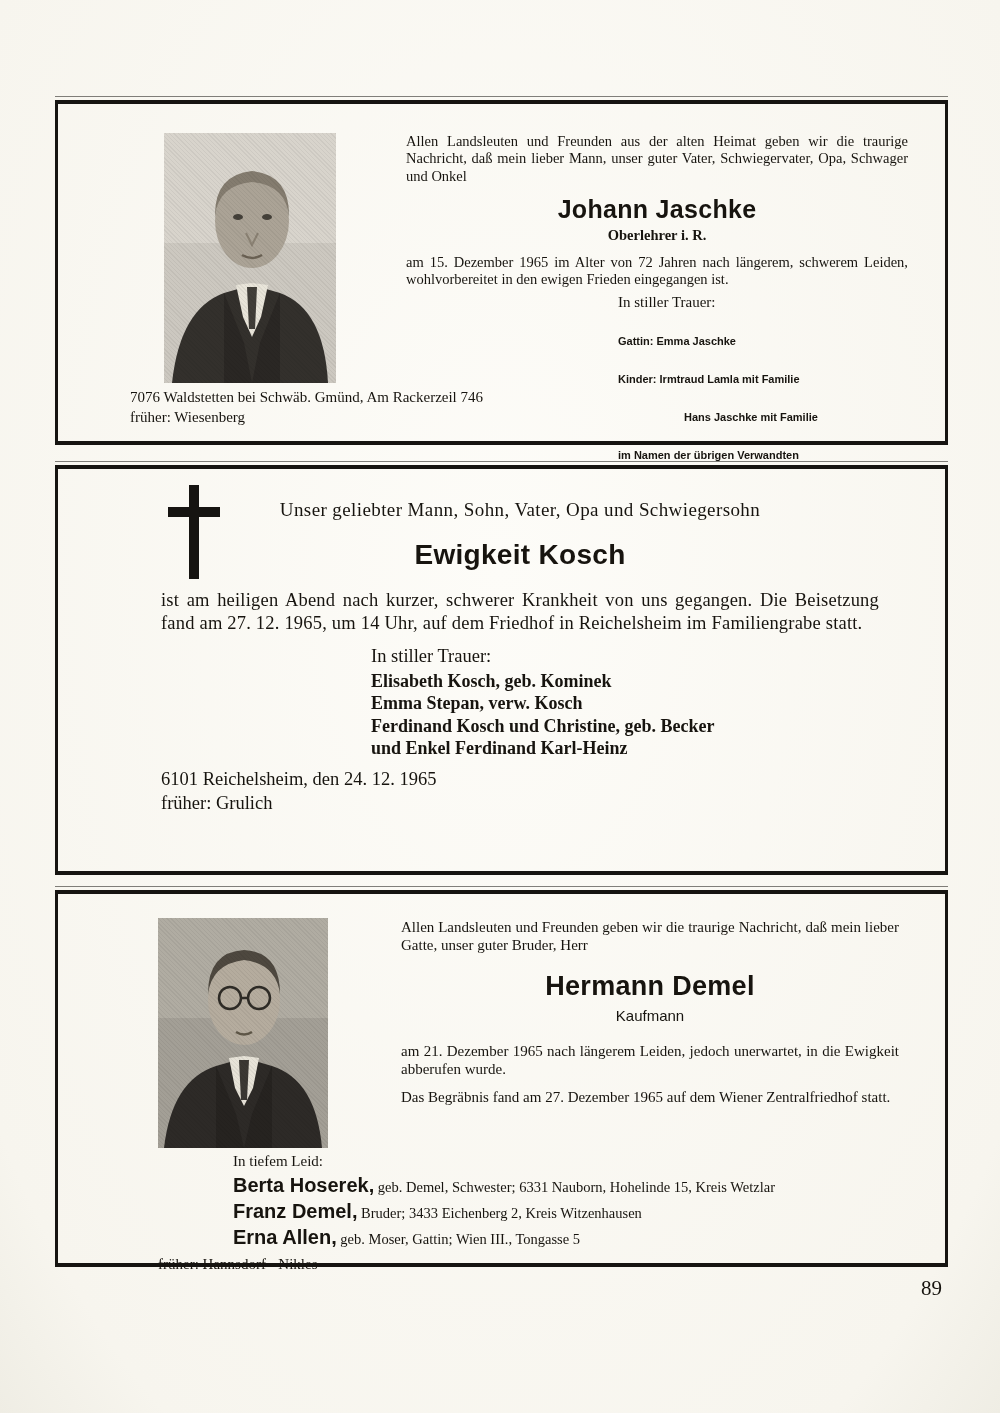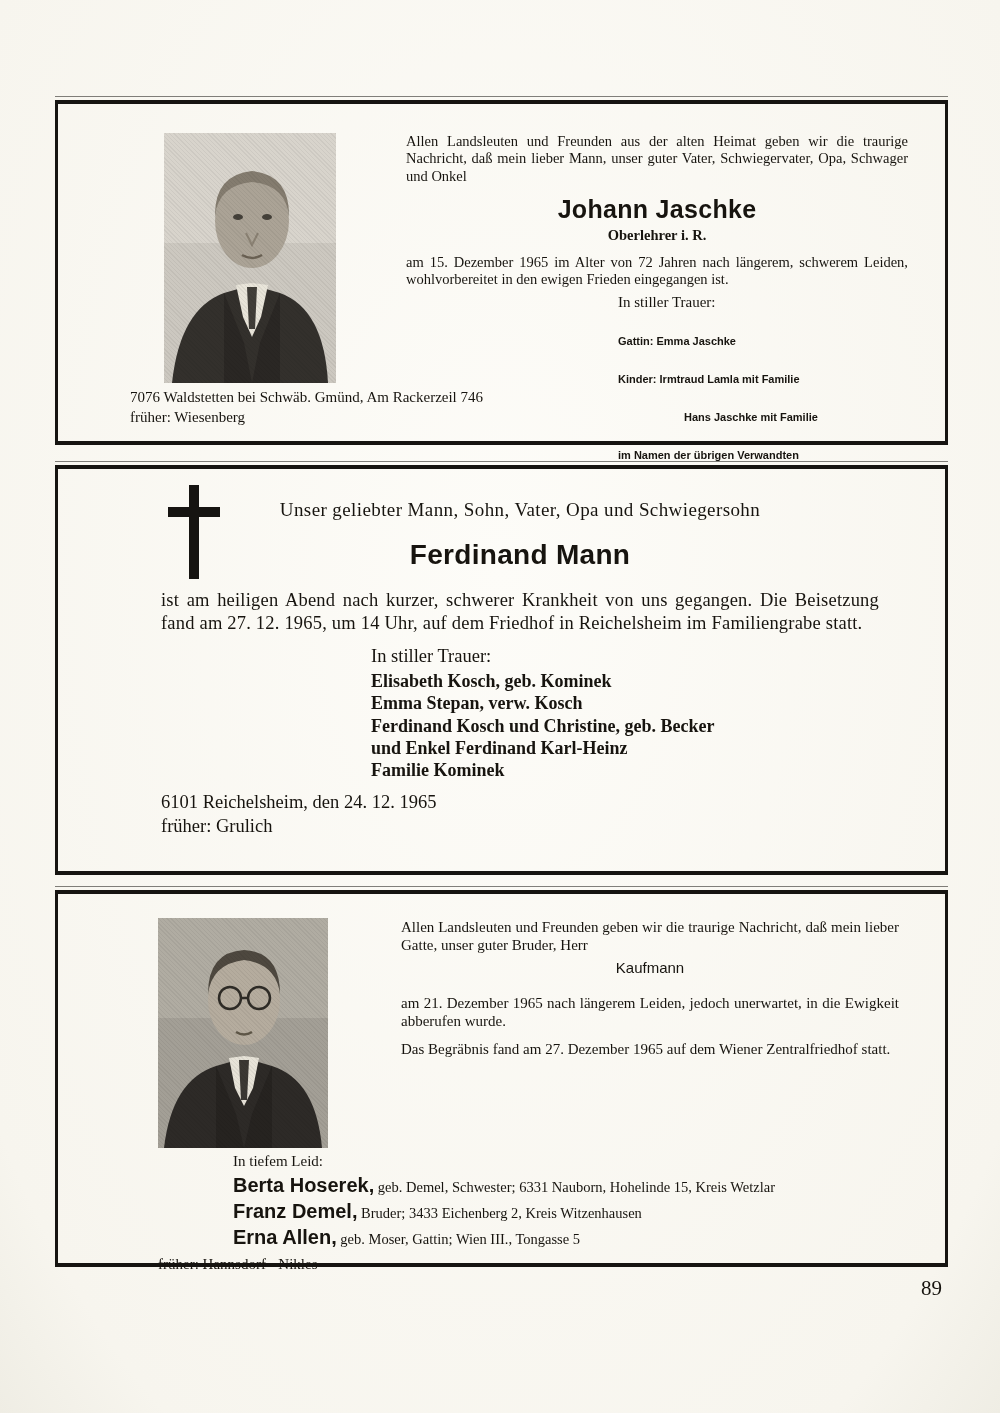--- a/index.html
+++ b/index.html
@@ -126,29 +126,28 @@
 
   <section class="notice notice-2">
     <div class="n2-inner">
       <div class="n2-cross">
         <svg width="52" height="94">
           <rect x="21" y="0" width="10" height="94" fill="#161411"></rect>
           <rect x="0" y="22" width="52" height="10" fill="#161411"></rect>
         </svg>
       </div>
       <p class="n2-intro">Unser geliebter Mann, Sohn, Vater, Opa und Schwiegersohn</p>
-      <h2 class="n2-name">Ferdinand Mann</h2>
+      <h2 class="n2-name">Ewigkeit Kosch</h2>
       <p class="n2-body just">ist am heiligen Abend nach kurzer, schwerer Krankheit von uns gegangen. Die Beisetzung fand am 27. 12. 1965, um 14 Uhr, auf dem Friedhof in Reichelsheim im Familiengrabe statt.</p>
       <div class="n2-mourning">
         <div class="n2-mlabel">In stiller Trauer:</div>
         <div class="n2-m">Elisabeth Kosch, geb. Kominek</div>
         <div class="n2-m">Emma Stepan, verw. Kosch</div>
         <div class="n2-m">Ferdinand Kosch und Christine, geb. Becker</div>
         <div class="n2-m">und Enkel Ferdinand Karl-Heinz</div>
-        <div class="n2-m">Familie Kominek</div>
       </div>
       <div class="n2-address">
         <div>6101 Reichelsheim, den 24. 12. 1965</div>
         <div>früher: Grulich</div>
       </div>
     </div>
   </section>
 
   <section class="notice notice-3">
     <div class="n3-row">
@@ -164,20 +163,21 @@
           <path d="M78 114 Q86 119 94 114" stroke="#5f5748" stroke-width="2.5" fill="none"></path>
           <path d="M6 230 Q14 162 58 148 L86 140 L114 148 Q158 162 164 230 Z" fill="#2d2a27"></path>
           <path d="M71 140 L86 138 L101 140 L95 170 L86 188 L77 170 Z" fill="#e7e3d8"></path>
           <path d="M81 142 L91 142 L89 182 L83 182 Z" fill="#3b3833"></path>
           <path d="M58 148 L78 196 L86 230 L58 230 Z" fill="#262320"></path>
           <path d="M114 148 L94 196 L86 230 L114 230 Z" fill="#262320"></path>
         </svg>
       </div>
       <div class="n3-text">
         <p class="just">Allen Landsleuten und Freunden geben wir die traurige Nachricht, daß mein lieber Gatte, unser guter Bruder, Herr</p>
+        <h2 class="n3-name">Hermann Demel</h2>
         <div class="n3-sub">Kaufmann</div>
         <p class="n3-body just">am 21. Dezember 1965 nach längerem Leiden, jedoch unerwartet, in die Ewigkeit abberufen wurde.</p>
         <p class="n3-body2 just">Das Begräbnis fand am 27. Dezember 1965 auf dem Wiener Zentralfriedhof statt.</p>
       </div>
     </div>
     <div class="n3-mourning">
       <div class="n3-mlabel">In tiefem Leid:</div>
       <div class="n3-m"><span class="bname">Berta Hoserek,</span><span> geb. Demel, Schwester; 6331 Nauborn, Hohelinde 15, Kreis Wetzlar</span></div>
       <div class="n3-m"><span class="bname">Franz Demel,</span><span> Bruder; 3433 Eichenberg 2, Kreis Witzenhausen</span></div>
       <div class="n3-m"><span class="bname">Erna Allen,</span><span> geb. Moser, Gattin; Wien III., Tongasse 5</span></div>

